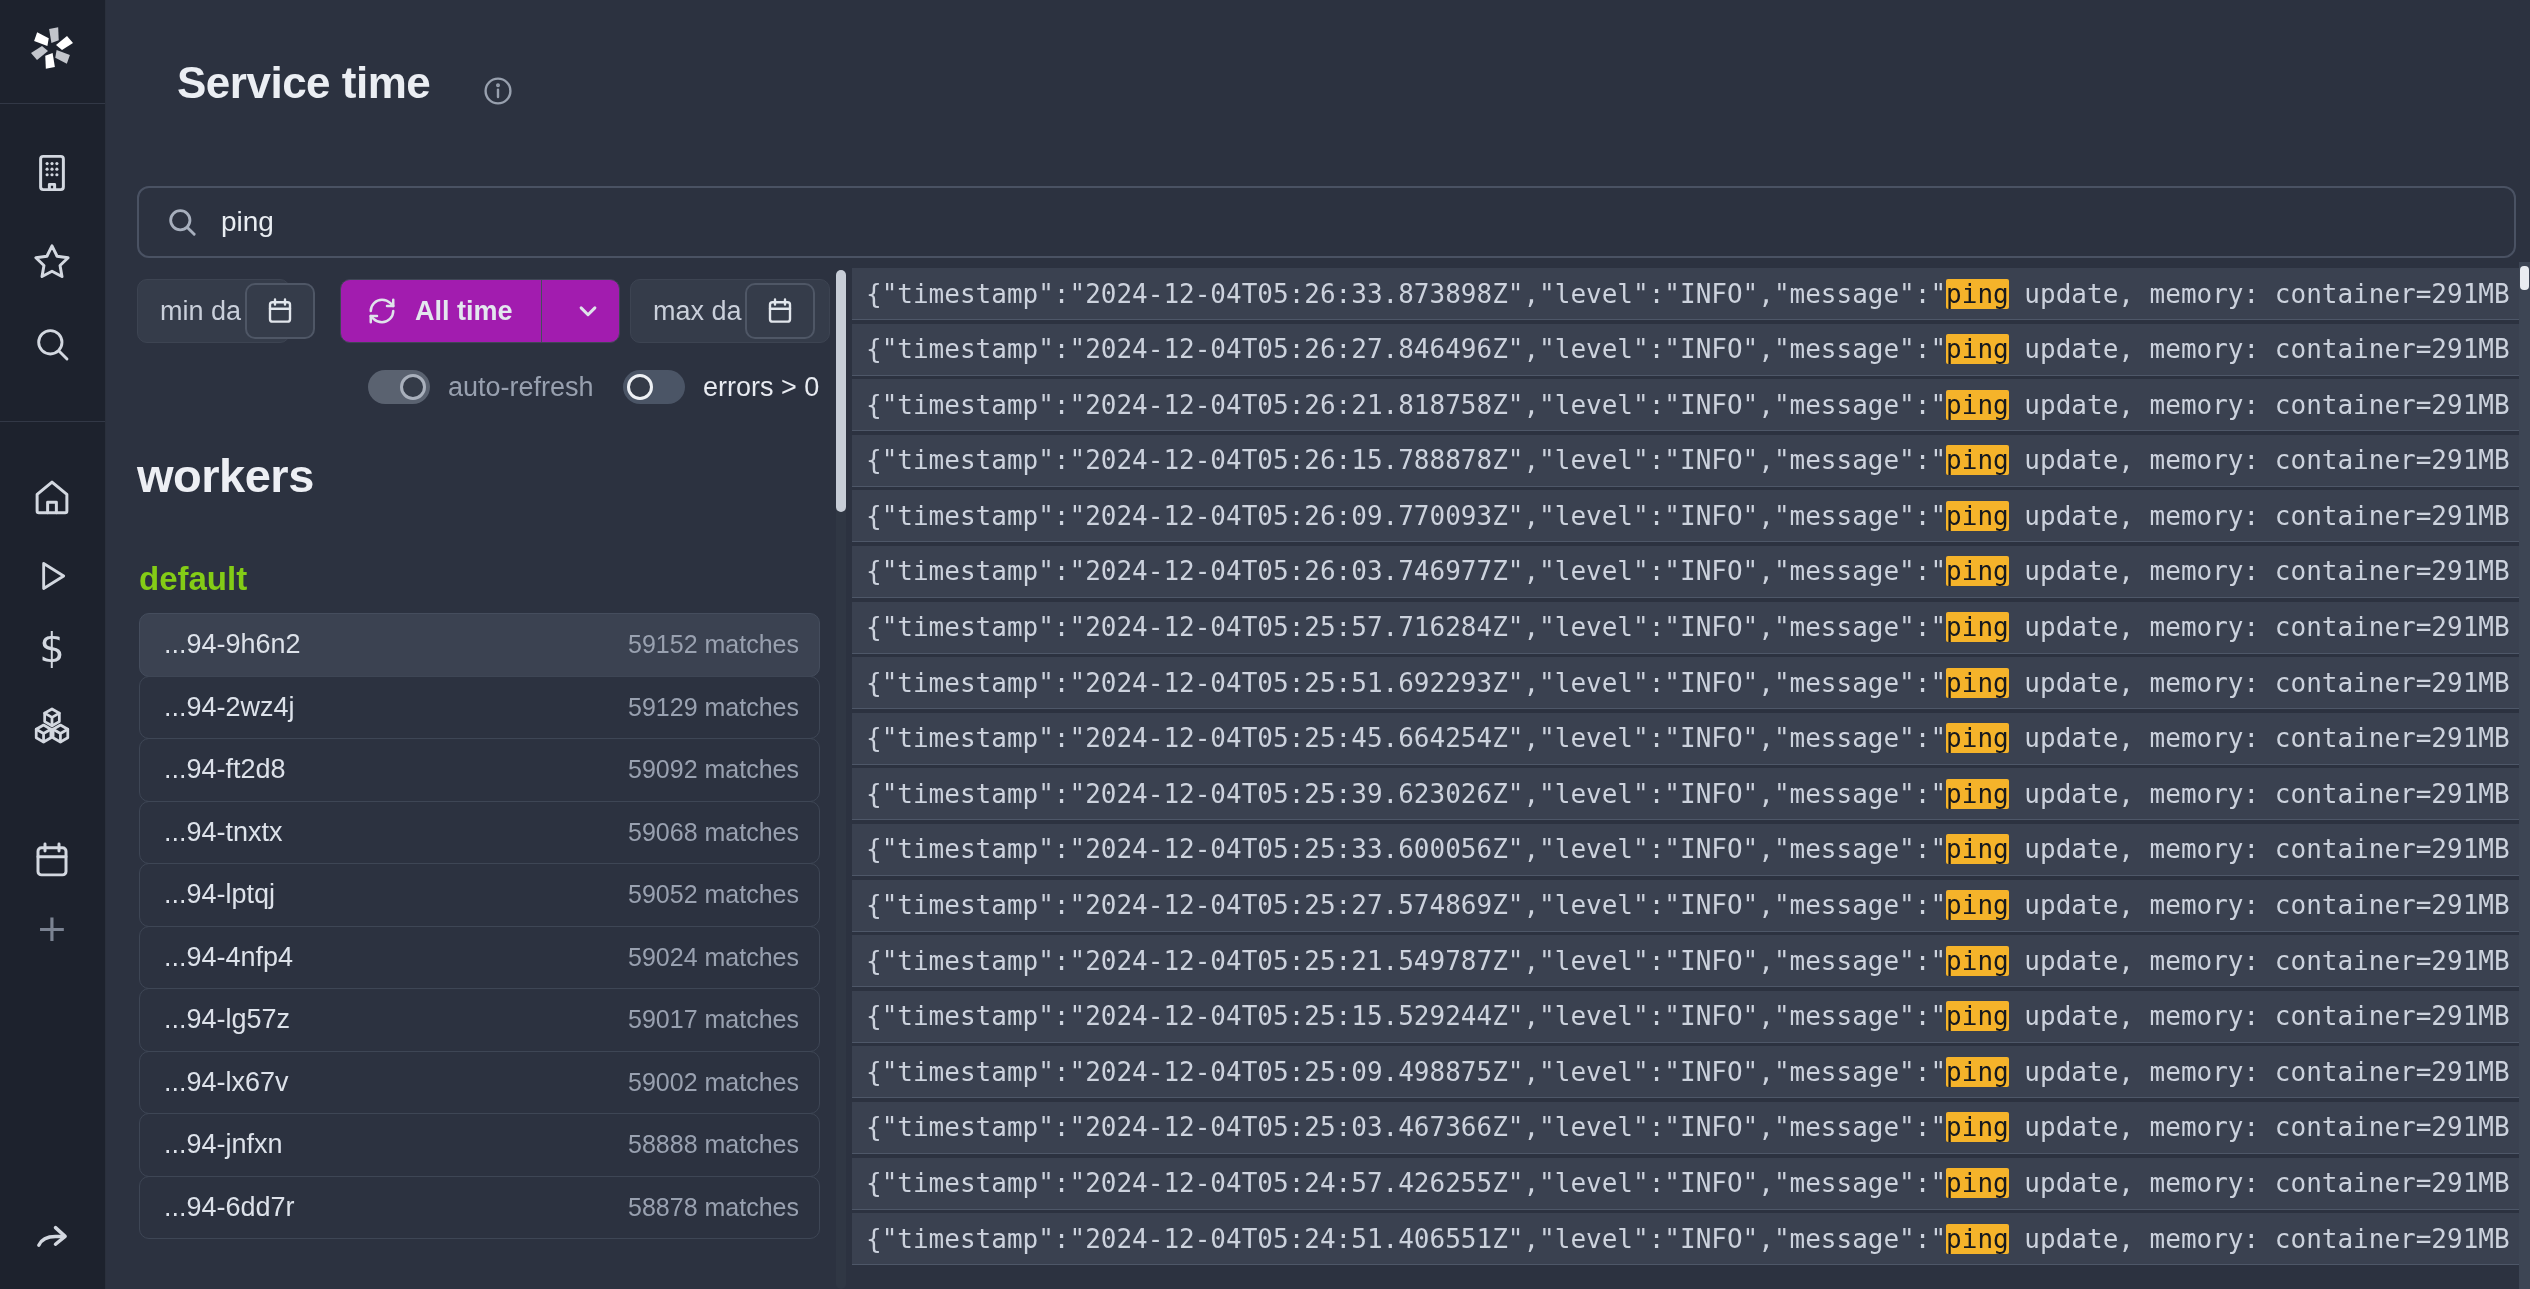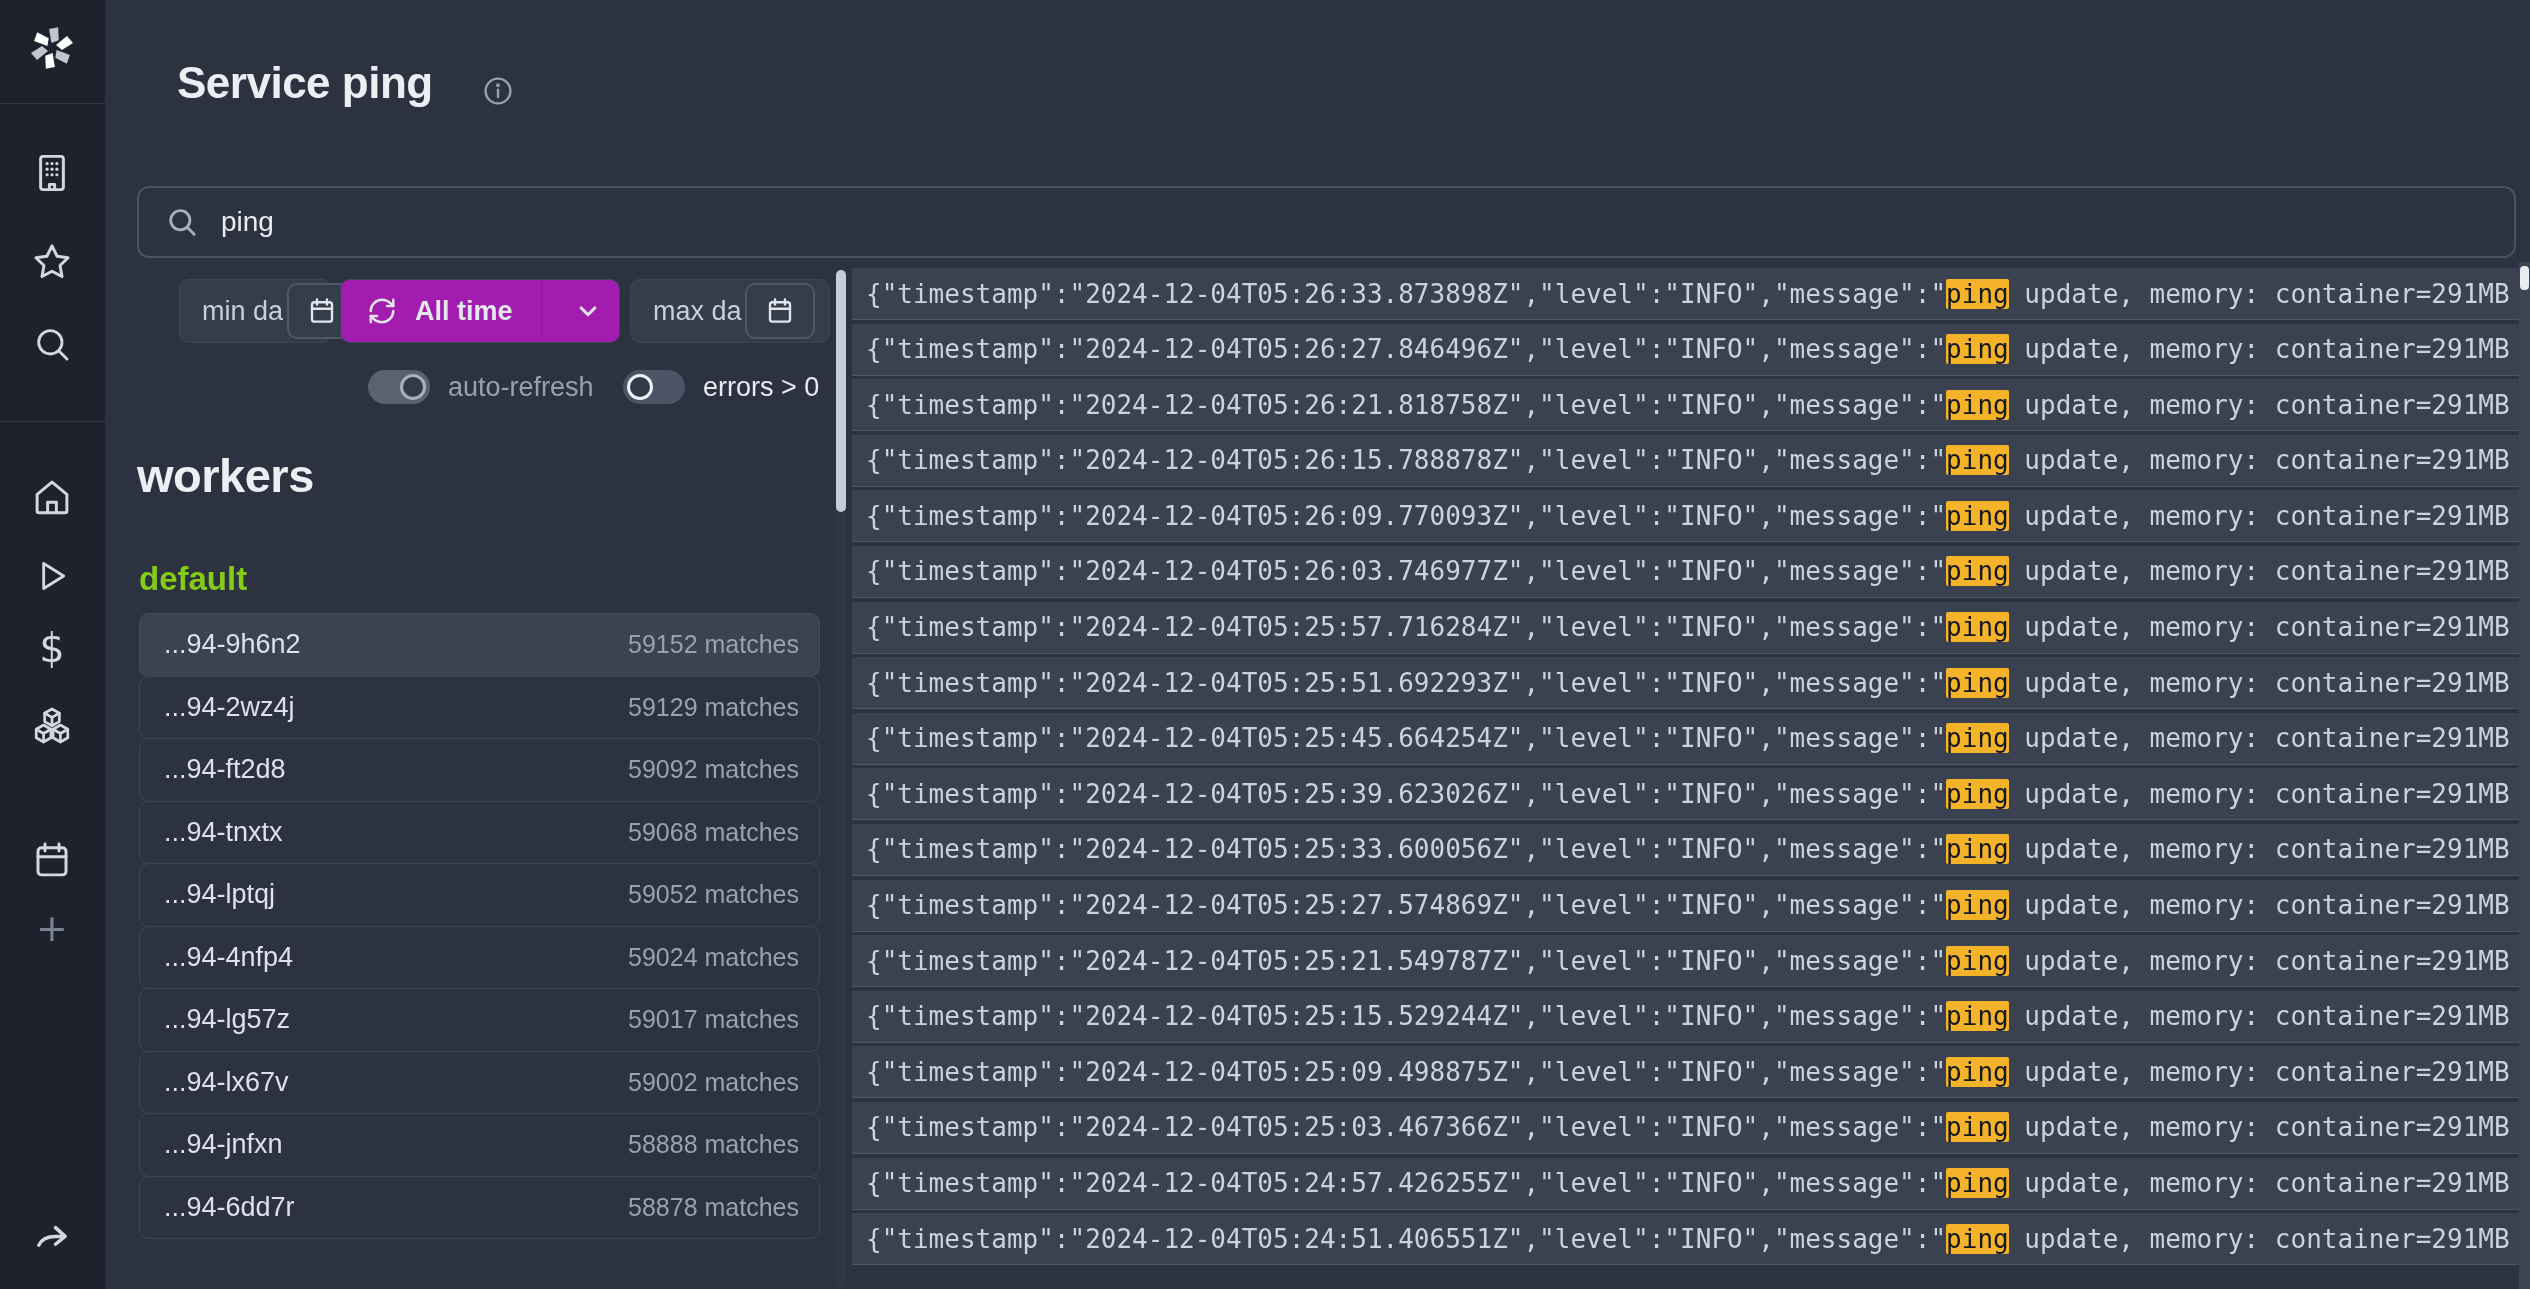--- a/index.html
+++ b/index.html
@@ -13,21 +13,21 @@
   .plus-glyph{font-family:"DejaVu Sans",sans-serif;font-size:38px;font-weight:400;color:#7b8392;line-height:1;}
   
   .page-title{position:absolute;left:177px;top:58px;font-size:44px;font-weight:700;color:#ebeef3;letter-spacing:-0.5px;}
   .info-ic{position:absolute;left:482px;top:75px;}
   
   .searchbar{position:absolute;left:137px;top:186px;width:2379px;height:72px;border:2px solid #4a5263;border-radius:12px;box-sizing:border-box;display:flex;align-items:center;}
   .searchbar svg{margin-left:26px;}
   .searchbar input{background:transparent;border:none;outline:none;color:#e9edf2;font-size:28px;margin-left:20px;width:2200px;font-family:"Liberation Sans",sans-serif;}
   
   .fbox{position:absolute;top:279px;height:64px;background:#353c4a;border:1px solid #3d4452;border-radius:10px;box-sizing:border-box;}
-  .minbox{left:137px;width:153px;margin-left:42px;}
+  .minbox{left:137px;width:153px;}
   .maxbox{left:630px;width:200px;}
   .fbox input{background:transparent;border:none;outline:none;color:#c9cfda;font-size:27px;padding-left:22px;width:90px;height:60px;font-family:"Liberation Sans",sans-serif;}
   .fbox input::placeholder{color:#c9cfda;opacity:1;}
   .calbtn{position:absolute;top:3px;width:70px;height:56px;background:#353c4a;border:2px solid #4f5766;border-radius:10px;box-sizing:border-box;display:flex;align-items:center;justify-content:center;cursor:pointer;}
   .minbox .calbtn{left:107px;}
   .maxbox .calbtn{left:114px;}
   .alltime{position:absolute;left:340px;top:279px;width:280px;height:64px;background:#a21caf;border:1px solid #3f4755;border-radius:10px;box-sizing:border-box;display:flex;align-items:center;cursor:pointer;}
   .alltime .rlabel{font-size:27px;font-weight:700;color:#e3e7ee;margin-left:18px;}
   .alltime svg.refresh{margin-left:26px;}
   .at-sep{position:absolute;left:200px;top:0;width:1px;height:62px;background:#454d5c;}
@@ -143,21 +143,21 @@
     <span class="plus-glyph">+</span>
   </div>
   <div class="side-item" style="top:1239px">
     <svg width="42" height="42" viewBox="0 0 24 24" class="icon-stroke" style="stroke-width:2">
       <path d="M4.5 15.5c1.5-3.5 5-5 9.5-5h5"></path>
         <path d="M14 5.5l5.5 5-5.5 4.5"></path>
     </svg>
   </div>
 </div>
 
-<div class="page-title">Service ping</div>
+<div class="page-title">Service time</div>
 <div class="info-ic">
   <svg width="32" height="32" viewBox="0 0 24 24" fill="none" stroke="#98a0ae" stroke-width="1.8" stroke-linecap="round">
     <circle cx="12" cy="12" r="9.3"></circle>
       <path d="M12 11v5.5"></path>
       <circle cx="12" cy="7.6" r="0.6" fill="#98a0ae"></circle>
   </svg>
 </div>
 
 <div class="searchbar">
   <svg width="34" height="34" viewBox="0 0 24 24" fill="none" stroke="#a7afbd" stroke-width="2" stroke-linecap="round">

